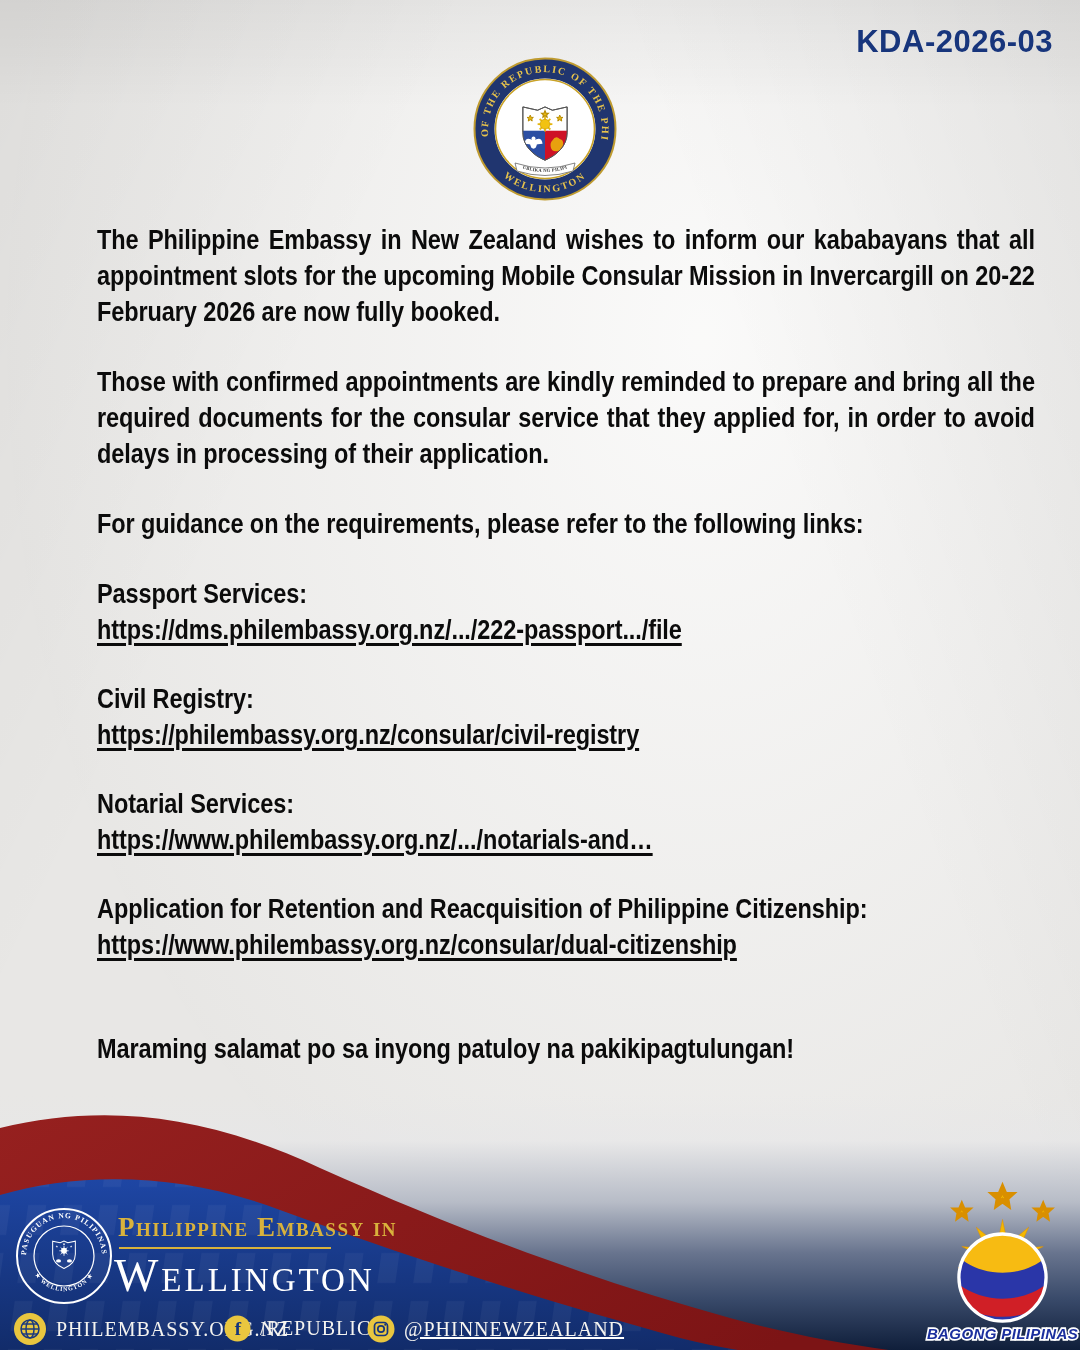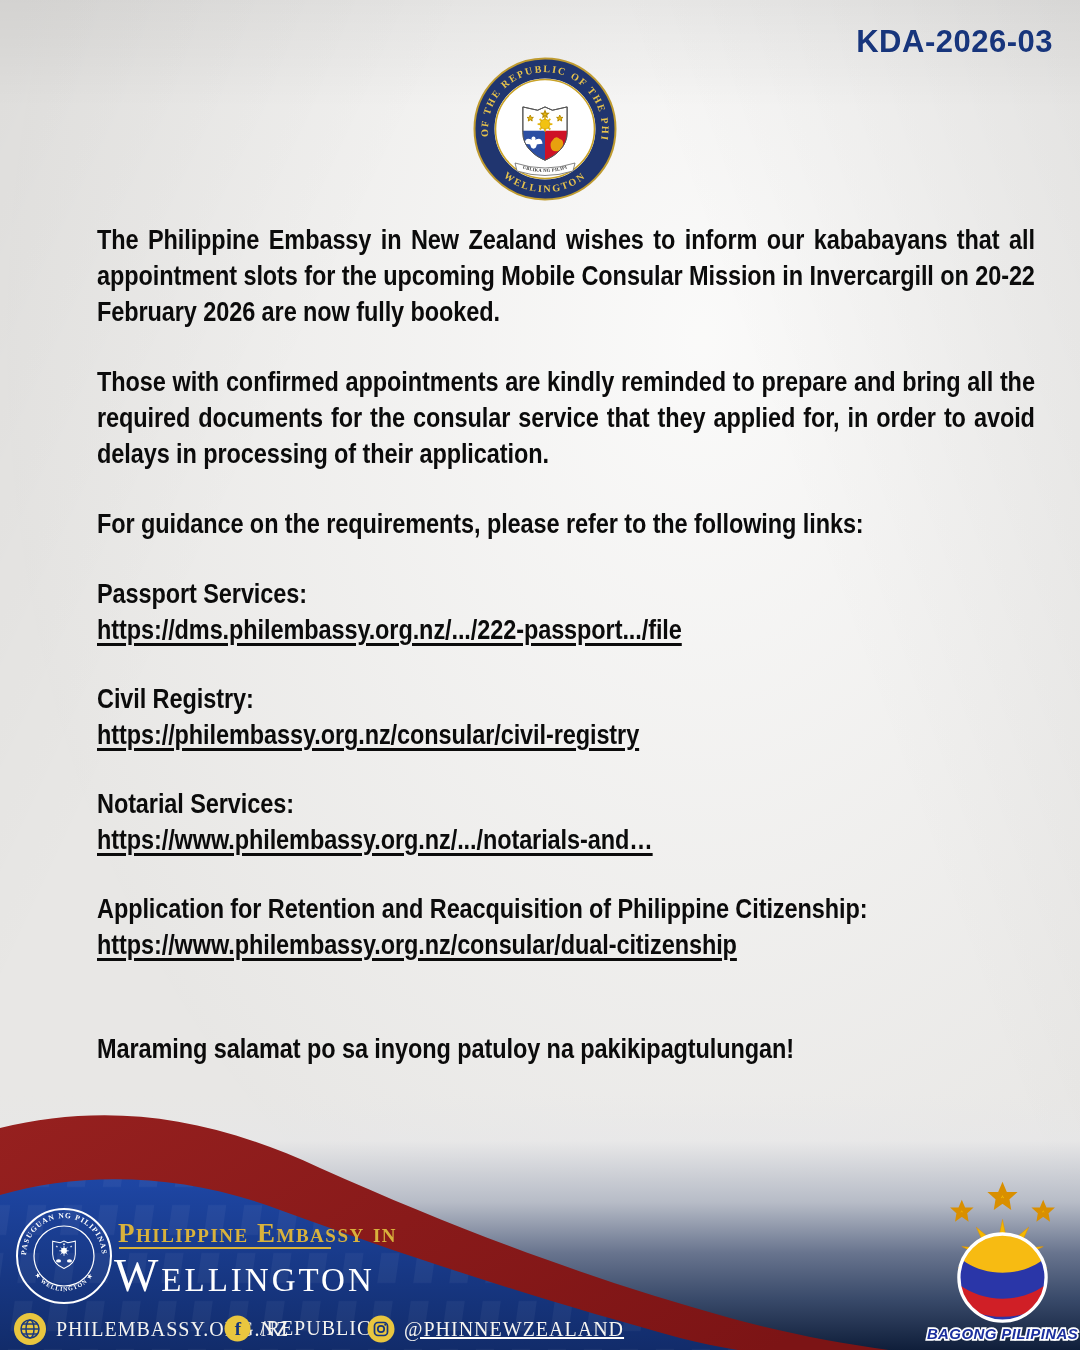--- a/index.html
+++ b/index.html
@@ -39,21 +39,21 @@
     position:absolute;left:0;top:1095px;width:1080px;height:255px;
     background:linear-gradient(180deg,
       rgba(236,236,236,0) 0%, rgba(230,230,232,0.55) 18%,
       #b7bcc7 42%, #68748e 62%, #394a6a 80%, #0f1e3a 100%);
   }
   .waves{position:absolute;left:0;top:1100px;width:1080px;height:250px;}
   .femblem{position:absolute;left:14px;top:1206px;width:100px;height:100px;}
   .ftitle-small{
     position:absolute;left:118px;top:1212px;
     font-family:"Liberation Serif", serif;font-variant:small-caps;
-    font-size:27px;color:#d9b23c;letter-spacing:1.5px;font-weight:600;margin-top:6px;
+    font-size:27px;color:#d9b23c;letter-spacing:1.5px;font-weight:600;
   }
   .ftitle-rule{position:absolute;left:119px;top:1247px;width:212px;height:2px;background:#d9b23c;}
   .ftitle-large{
     position:absolute;left:114px;top:1248px;
     font-family:"Liberation Serif", serif;font-variant:small-caps;
     font-size:47px;color:#ffffff;letter-spacing:3px;font-weight:500;
   }
   .contacts{position:absolute;left:0;top:1308px;width:700px;height:42px;color:#fff;}
   .contact{position:absolute;display:flex;align-items:center;gap:9px;}
   .contact .txt{

